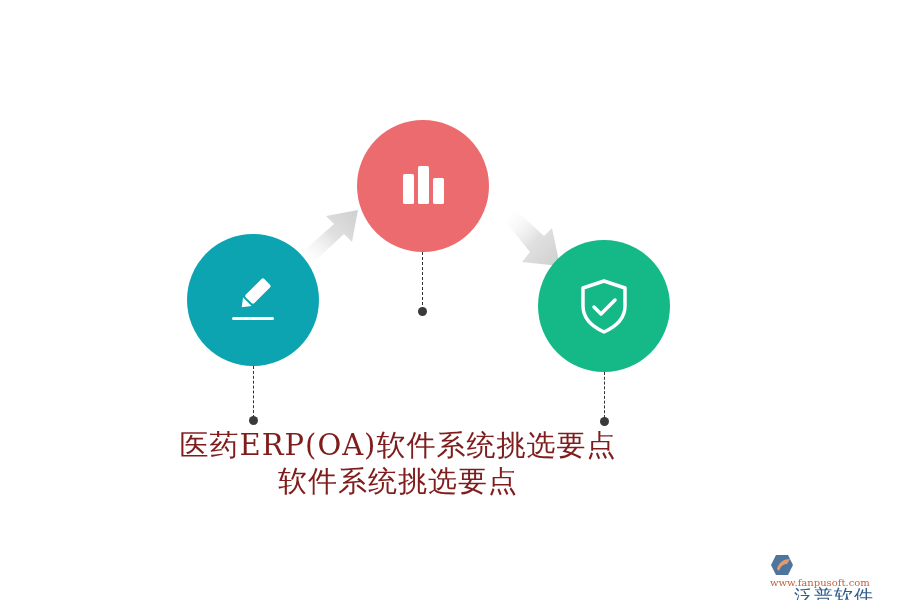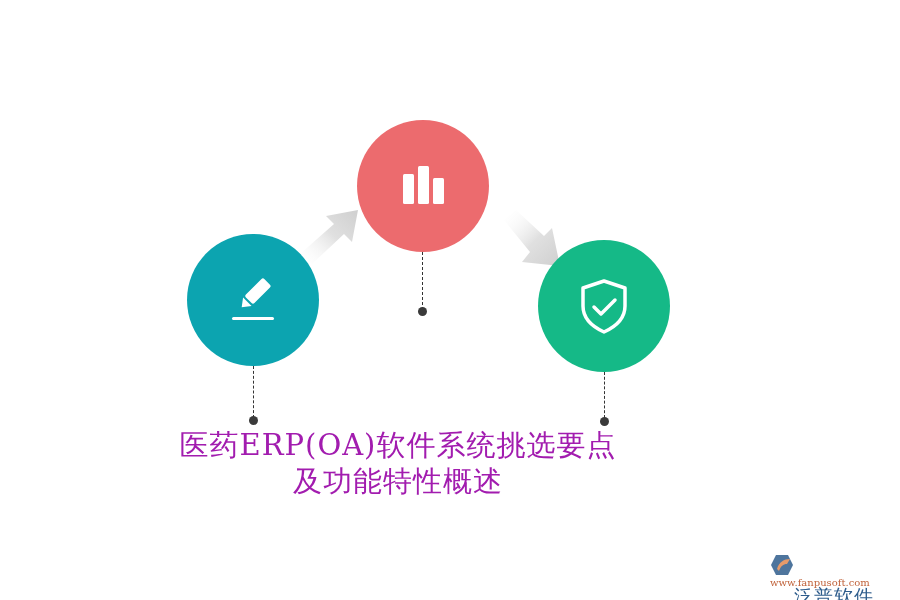--- a/index.html
+++ b/index.html
@@ -3,21 +3,21 @@
 <meta charset="utf-8">
 <style>
   html, body { margin: 0; padding: 0; }
   body { width: 900px; height: 600px; background: #ffffff; position: relative; overflow: hidden; font-family: "DejaVu Serif", "Liberation Serif", serif; }
   .stage { position: absolute; left: 0; top: 0; width: 900px; height: 600px; }
   .circle { position: absolute; width: 132px; height: 132px; border-radius: 50%; display: flex; align-items: center; justify-content: center; }
   .icon svg { display: block; }
   .arrow { position: absolute; }
   .connector { position: absolute; width: 0; border-left: 1.5px dashed #333; }
   .dot { position: absolute; width: 9px; height: 9px; border-radius: 50%; background: #3a3a3a; }
-  .title { position: absolute; left: 0; width: 796px; text-align: center; color: #a21caf; font-size: 29px; line-height: 36px; letter-spacing: 1px; }
+  .title { position: absolute; left: 0; width: 796px; text-align: center; color: #7f1d1d; font-size: 29px; line-height: 36px; letter-spacing: 1px; }
   .logo { position: absolute; left: 768px; top: 552px; width: 126px; height: 44px; }
   .logo-name { position: absolute; left: 26px; top: 0px; font-family: "DejaVu Sans", sans-serif; font-size: 19px; color: #2f5d8c; letter-spacing: 1px; margin-top: 32px; }
   .logo-url { position: absolute; left: 2px; top: 25px; font-family: "DejaVu Serif", serif; font-size: 10px; color: #c0623a; }
 </style>
 </head>
 <body>
 
 <div class="stage">
 
   <svg class="arrow" style="left:296px;top:196px;" width="70" height="70" viewBox="0 0 70 70">
@@ -76,21 +76,21 @@
   <div class="connector" style="left:253px;top:366px;height:52px;"></div>
   <div class="dot" style="left:249px;top:416px;"></div>
 
   <div class="connector" style="left:422px;top:252px;height:58px;"></div>
   <div class="dot" style="left:418px;top:307px;"></div>
 
   <div class="connector" style="left:604px;top:372px;height:46px;"></div>
   <div class="dot" style="left:600px;top:417px;"></div>
 
   <div class="title" style="top:427px;">医药ERP(OA)软件系统挑选要点</div>
-  <div class="title" style="top:463px;">及功能特性概述</div>
+  <div class="title" style="top:463px;">软件系统挑选要点</div>
 
   <div class="logo">
     <svg style="position:absolute;left:2px;top:2px;" width="24" height="22" viewBox="0 0 24 22">
       <polygon points="6,1 18,1 23,11 18,21 6,21 1,11" fill="#2f5d8c" opacity="0.85"></polygon>
       <path d="M7 15 C9 8 14 5 20 5 L17 10 C13 10 11 12 9 17 Z" fill="#e59a6a"></path>
     </svg>
     <span class="logo-name">泛普软件</span>
     <span class="logo-url">www.fanpusoft.com</span>
   </div>
 

